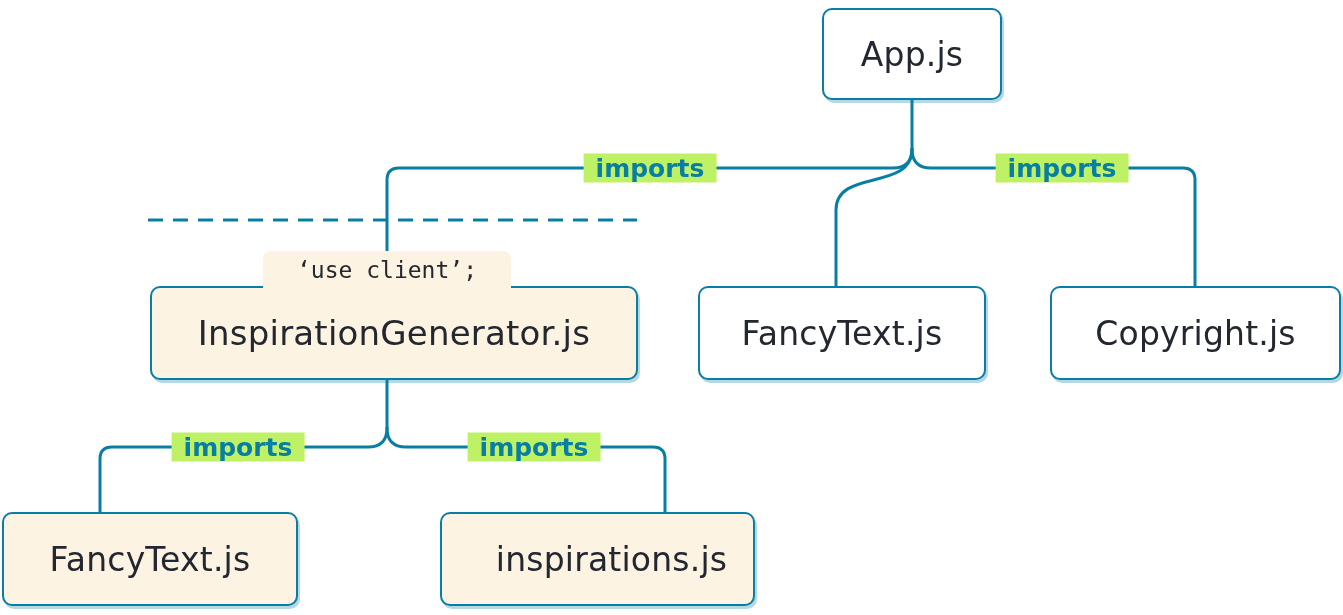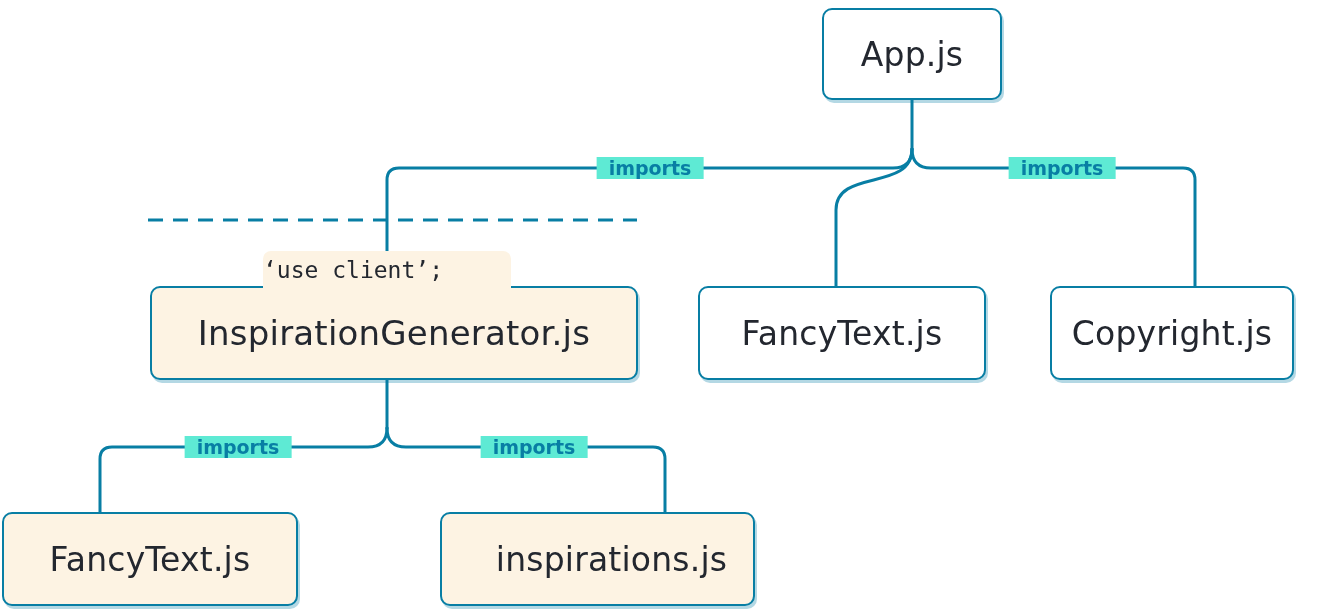--- a/index.html
+++ b/index.html
@@ -38,46 +38,47 @@
     color: var(--text);
     box-shadow: 2px 3px 0 rgba(8, 126, 164, 0.3);
     z-index: 2;
   }
   .node.server { background: var(--server-bg); justify-content: center; }
   .node.client { background: var(--client-bg); align-items: center; }
 
   #node-app           { left: 822px;  top: 8px;   width: 180px; height: 92px; }
   #node-ig            { left: 150px;  top: 286px; width: 488px; height: 94px; font-size: 34px; }
   #node-fancy-top     { left: 698px;  top: 286px; width: 288px; height: 94px; }
-  #node-copyright     { left: 1050px; top: 286px; width: 244px; height: 94px; }
+  #node-copyright     { left: 1050px; top: 286px; width: 291px; height: 94px; }
   #node-fancy-bottom  { left: 2px;    top: 512px; width: 296px; height: 94px; }
   #node-inspirations  { left: 440px;  top: 512px; width: 315px; height: 94px; padding-left: 28px; }
 
   .directive-tab {
     position: absolute;
     left: 263px; top: 251px;
     width: 248px; height: 38px;
     background: var(--client-bg);
     border-radius: 8px 8px 0 0;
     display: flex;
     align-items: center;
+    justify-content: center;
     font-family: "DejaVu Sans Mono", "Liberation Mono", monospace;
     font-size: 23px;
     color: var(--text);
     z-index: 3;
   }
 
   .edge-label {
     position: absolute;
     transform: translate(-50%, -50%);
-    background: #5eead4;
+    background: #bef264;
     padding: 0 12px;
     color: var(--line);
     font-weight: 700;
-    font-size: 19px;
+    font-size: 25px;
     z-index: 1;
     white-space: nowrap;
   }
   #lbl-app-left  { left: 650px;  top: 168px; }
   #lbl-app-right { left: 1062px; top: 168px; }
   #lbl-ig-left   { left: 238px;  top: 447px; }
   #lbl-ig-right  { left: 534px;  top: 447px; }
 </style>
 </head>
 <body>

